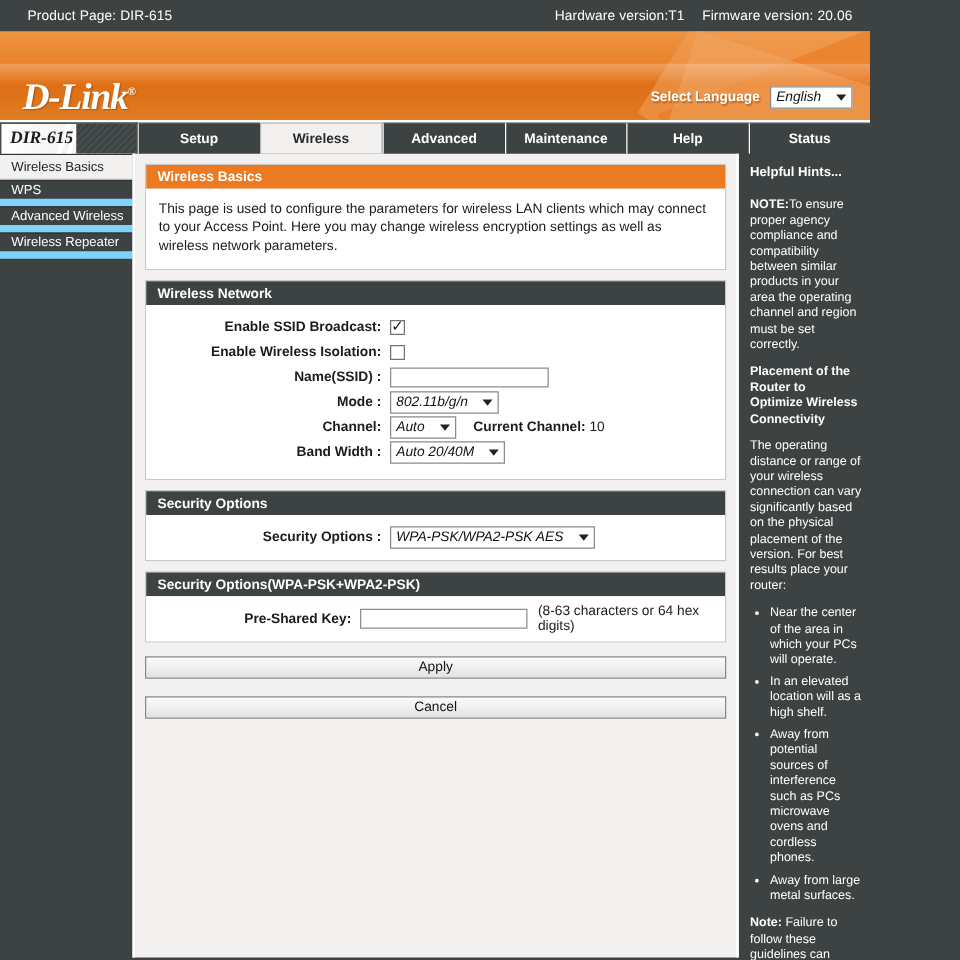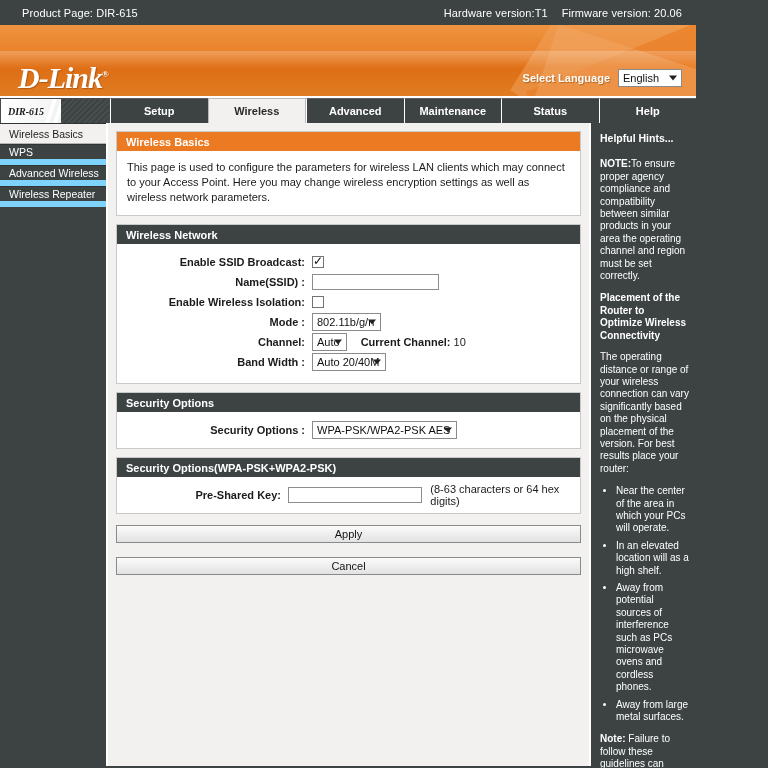--- a/index.html
+++ b/index.html
@@ -57,41 +57,41 @@
     position: absolute; right: 14px; top: 44px;
     display: flex; align-items: center; gap: 8px;
   }
   .lang-label {
     color:#ffffff; font-size: 11px; font-weight: bold;
     text-shadow: 1px 1px 1px rgba(130,60,0,.5);
   }
   .sel {
     font-family: "Liberation Sans", sans-serif; font-size: 11px;
     background: #ffffff; border: 1px solid #8a8a8a;
-    padding: 1px 6px 1px 4px; color: #111; position: relative;
-    display: inline-block; line-height: 14px;
+    padding: 1px 24px 1px 4px; color: #111; position: relative;
+    display: inline-block; line-height: 14px; font-style: italic;
   }
   .sel .arw {
     position: absolute; right: 4px; top: 50%; transform: translateY(-50%);
     width: 0; height: 0; border-left: 4px solid transparent;
     border-right: 4px solid transparent; border-top: 5px solid #222;
   }
   .lang-sel { min-width: 64px; }
 
   
   .navrow { display: flex; height: 25px; background: #3d4343; }
   .model-tab {
     width: 110px; height: 25px; position: relative; overflow: hidden;
     background: linear-gradient(90deg,#ffffff 0%,#f2f2f2 55%,#d9d9d9 100%);
     border: 1px solid #4a4a4a; border-bottom: none;
     display: flex; align-items: center;
   }
   .model-tab .mname {
     font-family: "Liberation Serif", serif; font-style: italic; font-weight: bold;
-    font-size: 10px; color: #1a1a1a; padding-left: 7px; z-index: 2;
+    font-size: 14px; color: #1a1a1a; padding-left: 7px; z-index: 2;
   }
   .model-tab .stripes {
     position: absolute; right: 0; top: 0; bottom: 0; width: 48px;
     background:
       repeating-linear-gradient(135deg,#474c4c 0 2px,#3d4343 2px 4px);
   }
   .model-tab .slash {
     position:absolute; top:0; bottom:0; width:4px; background:#ffffff;
     transform: skewX(-18deg);
   }
@@ -221,22 +221,22 @@
       <span class="mname">DIR-615</span>
       <span class="slash" style="right:56px"></span>
       <span class="slash" style="right:48px"></span>
       <span class="stripes"></span>
     </div>
     <div class="tabs">
       <div class="tab">Setup</div>
       <div class="tab active">Wireless</div>
       <div class="tab">Advanced</div>
       <div class="tab">Maintenance</div>
+      <div class="tab">Help</div>
       <div class="tab">Status</div>
-      <div class="tab">Help</div>
     </div>
   </div>
 
   <div class="cols">
 
     <div class="leftnav">
       <div class="navitem active">Wireless Basics</div>
       <div class="navitem">WPS</div>
       <div class="navitem">Advanced Wireless</div>
       <div class="navitem">Wireless Repeater</div>
@@ -255,27 +255,27 @@
       <div class="panel">
         <div class="panel-head dark">Wireless Network</div>
         <div class="panel-body">
 
           <div class="frow">
             <div class="flabel">Enable SSID Broadcast:</div>
             <span class="cbx checked"></span>
           </div>
 
           <div class="frow">
+            <div class="flabel">Enable Wireless Isolation:</div>
+            <span class="cbx"></span>
+          </div>
+
+          <div class="frow">
             <div class="flabel">Name(SSID) :</div>
             <span class="txtbox"></span>
-          </div>
-
-          <div class="frow">
-            <div class="flabel">Enable Wireless Isolation:</div>
-            <span class="cbx"></span>
           </div>
 
           <div class="frow">
             <div class="flabel">Mode :</div>
             <span class="sel">
               <span>802.11b/g/n</span>
               <i class="arw"></i>
             </span>
           </div>
 

